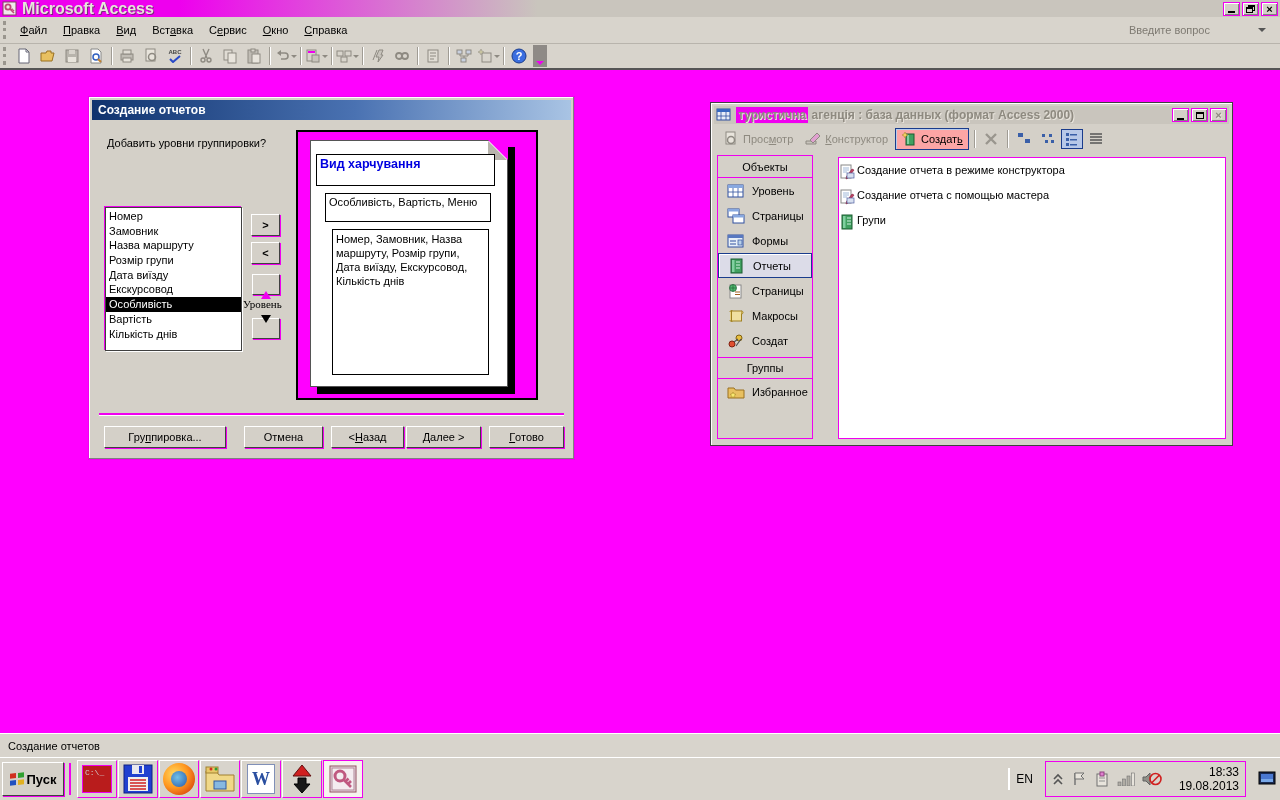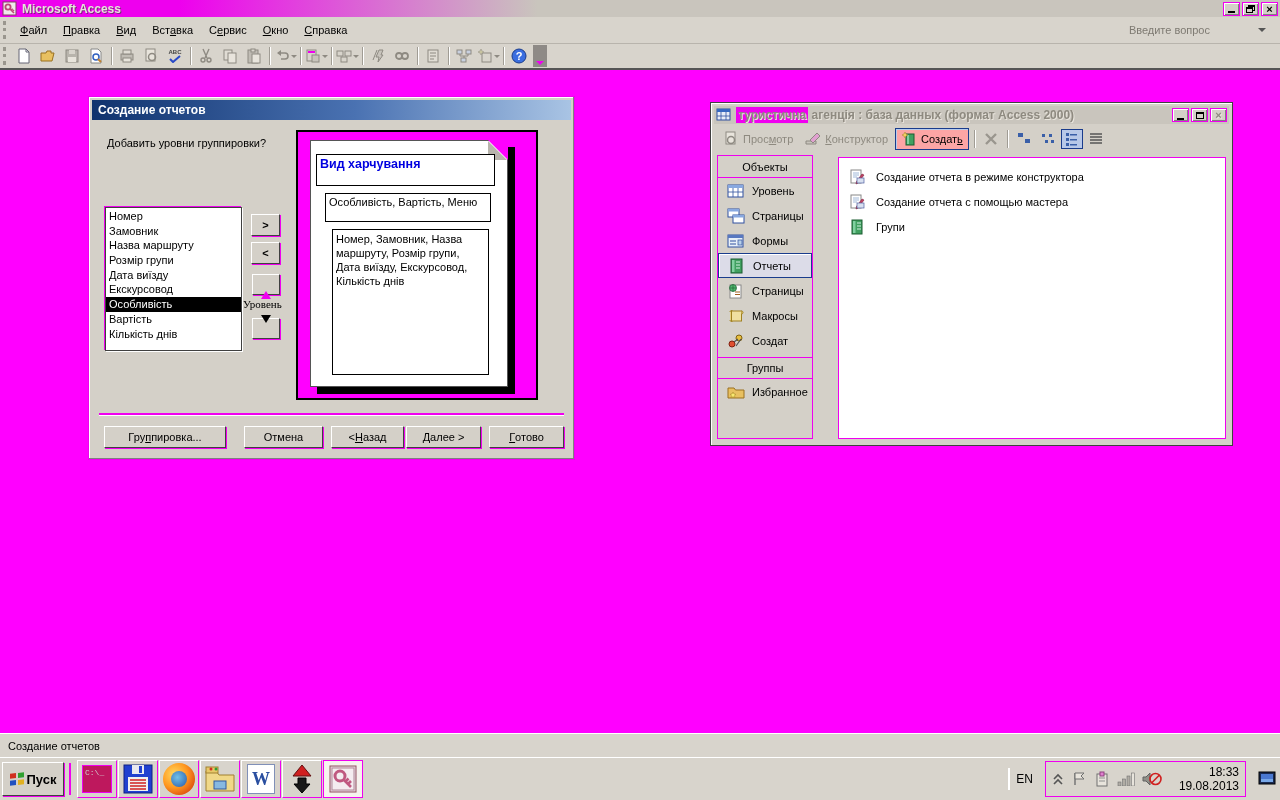--- a/index.html
+++ b/index.html
@@ -4,21 +4,21 @@
 <style>
   * { margin:0; padding:0; box-sizing:border-box; }
   html,body { width:1280px; height:800px; overflow:hidden; }
   body { font-family:"Liberation Sans", sans-serif; font-size:11px; color:#000; }
   .screen { position:relative; width:1280px; height:800px; background:#d6d2ca; }
 
   
   .titlebar { position:absolute; left:0; top:0; width:1280px; height:17px;
     background:linear-gradient(to right,#ee00ee 0%, #ee00ee 14%, #c9c5bd 42%, #c9c5bd 100%);
     display:flex; align-items:center; padding:0 2px; }
-  .titlebar .ttext { color:#e8e4dc; font-weight:bold; font-size:12px; text-shadow:1px 1px 0 #7a2a7a; margin-left:4px; }
+  .titlebar .ttext { color:#e8e4dc; font-weight:bold; font-size:16px; text-shadow:1px 1px 0 #7a2a7a; margin-left:4px; }
   .wbtns { margin-left:auto; display:flex; gap:2px; }
   .wb { width:17px; height:14px; background:#d4d0c8; border:1px solid #f000f0;
     box-shadow:inset 1px 1px 0 #fff, inset -1px -1px 0 #808080;
     display:flex; align-items:center; justify-content:center; position:relative; }
   .wb .min { width:7px; height:2px; background:#000; margin-top:7px; }
   .wb .max { width:8px; height:7px; border:1px solid #000; border-top-width:2px; }
   .wb .rest { width:7px; height:6px; border:1px solid #000; border-top-width:2px; position:relative; top:1px; left:-1px; background:#d4d0c8; }
   .wb .rest2 { position:absolute; width:7px; height:6px; border:1px solid #000; border-top-width:2px; top:2px; right:3px; background:#d4d0c8; }
   .wb .x { font-weight:bold; font-size:11px; line-height:10px; }
 
@@ -49,21 +49,21 @@
     border:1px solid; border-color:#fff #404040 #404040 #fff; box-shadow:1px 1px 0 #f000f0;
     display:flex; align-items:center; justify-content:center; gap:3px; font-weight:bold; font-size:13px; }
   .winflag { position:relative; width:14px; height:12px; transform:skewY(-6deg); }
   .winflag i { position:absolute; width:6px; height:5px; }
   .winflag .r{ left:0; top:0; background:#d03020;} .winflag .g{ right:0; top:0; background:#30a030;}
   .winflag .b{ left:0; bottom:0; background:#2050c0;} .winflag .y{ right:0; bottom:0; background:#e0b020;}
   .qsep { width:2px; height:32px; background:#f000f0; margin:0 6px 0 5px; }
   .qtile { width:40px; height:38px; display:flex; align-items:center; justify-content:center;
     border:1px solid; border-color:#fff #f000f0 #f000f0 #fff; margin-right:1px; background:#d8d4cc; }
   .qtile.active { background:#f6f2ee; border-color:#f000f0; }
-  .cmdicon { width:30px; height:28px; background:#be185d; border:1px solid #f000f0; color:#cfcfcf;
+  .cmdicon { width:30px; height:28px; background:#b91c1c; border:1px solid #f000f0; color:#cfcfcf;
     font-family:"Liberation Mono", monospace; font-size:8px; padding:2px; }
   .wordicon { width:28px; height:30px; background:#fff; border:1px solid #8090b8; display:flex; align-items:center; justify-content:center;
     color:#2a4fa0; font-weight:bold; font-size:18px; font-family:"Liberation Serif", serif; }
   .tray { margin-left:auto; display:flex; align-items:center; height:100%; }
   .lang { padding:4px 6px; font-size:12px; margin-right:6px; border-left:2px solid #fff; }
   .traybox { display:flex; align-items:center; gap:7px; border:1px solid #f000f0; height:36px; padding:0 6px; }
   .clock { text-align:right; font-size:12px; line-height:14px; padding-left:10px; }
   .deskicon { margin:0 4px 0 12px; }
 
   
@@ -119,21 +119,21 @@
   .vbtn.pressed { background:#b8c8e8; border:1px solid #1a3c8c; }
   .win-body { position:absolute; left:6px; top:52px; right:6px; bottom:6px; }
   .sidebar { position:absolute; left:0; top:0; width:96px; bottom:0;
     background:#d4d0c8; border:1px solid #f000f0; }
   .sb-head { height:22px; display:flex; align-items:center; justify-content:center; border-bottom:1px solid #f000f0; }
   .sb-item { height:25px; display:flex; align-items:center; gap:7px; padding-left:9px; }
   .sb-item.selected { background:#dcdce8; border:1px solid #1a3c8c; box-shadow:inset 1px 1px 0 #fff; }
   .sb-sep { height:22px; display:flex; align-items:center; justify-content:center;
     border-top:1px solid #f000f0; border-bottom:1px solid #f000f0; margin-top:4px; }
   .dblist { position:absolute; left:121px; right:0; top:2px; bottom:0; background:#fff; border:1px solid #f000f0; padding-top:6px; }
-  .db-item { height:25px; display:flex; align-items:center; gap:11px; padding-left:10px; }
+  .db-item { height:25px; display:flex; gap:2px; }
 
   .icon16 { width:16px; height:16px; display:inline-block; }
   .icon18 { width:18px; height:18px; display:inline-block; }
   u { text-decoration:underline; }
 </style>
 </head>
 <body>
 
 <div class="screen">
 

